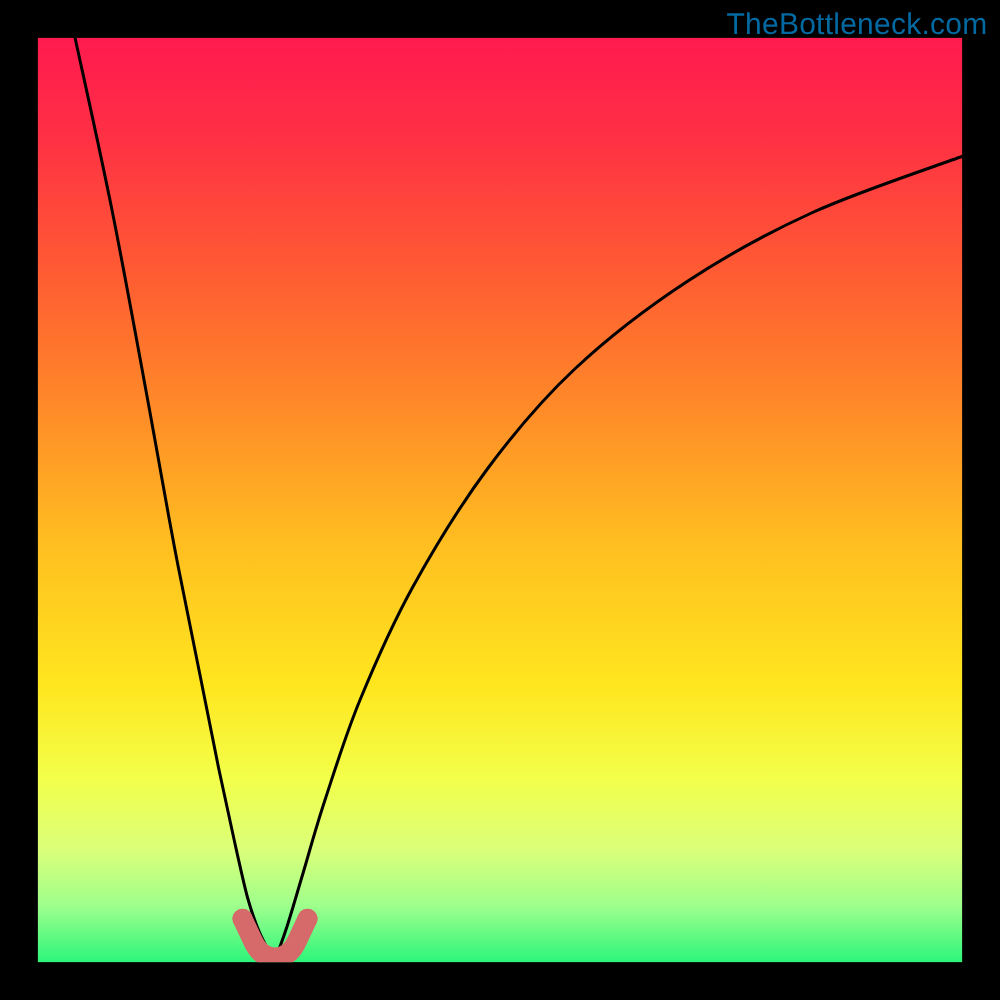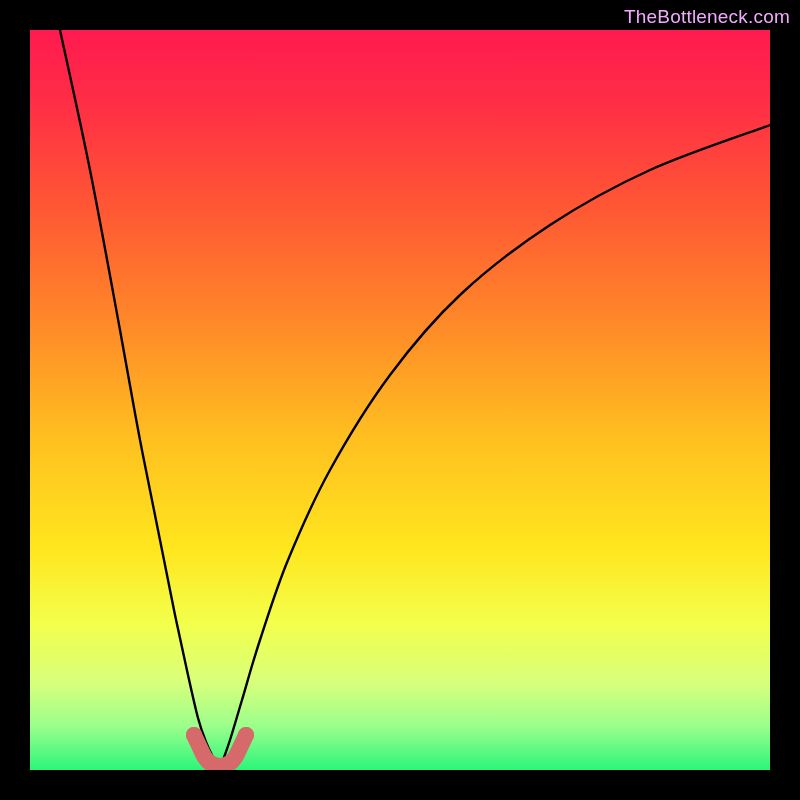--- a/index.html
+++ b/index.html
@@ -29,22 +29,22 @@
     inset: 0;
   }
   .curves {
     position: absolute;
     inset: 0;
   }
   .watermark {
     position: absolute;
     top: 6px;
     right: 10px;
-    color: #f0abfc;
-    font-size: 19px;
+    color: #0369a1;
+    font-size: 24px;
     font-weight: 500;
     letter-spacing: 0.2px;
     user-select: none;
   }
 </style>
 </head>
 <body>
 
 <div class="frame">
   <div class="plot">

